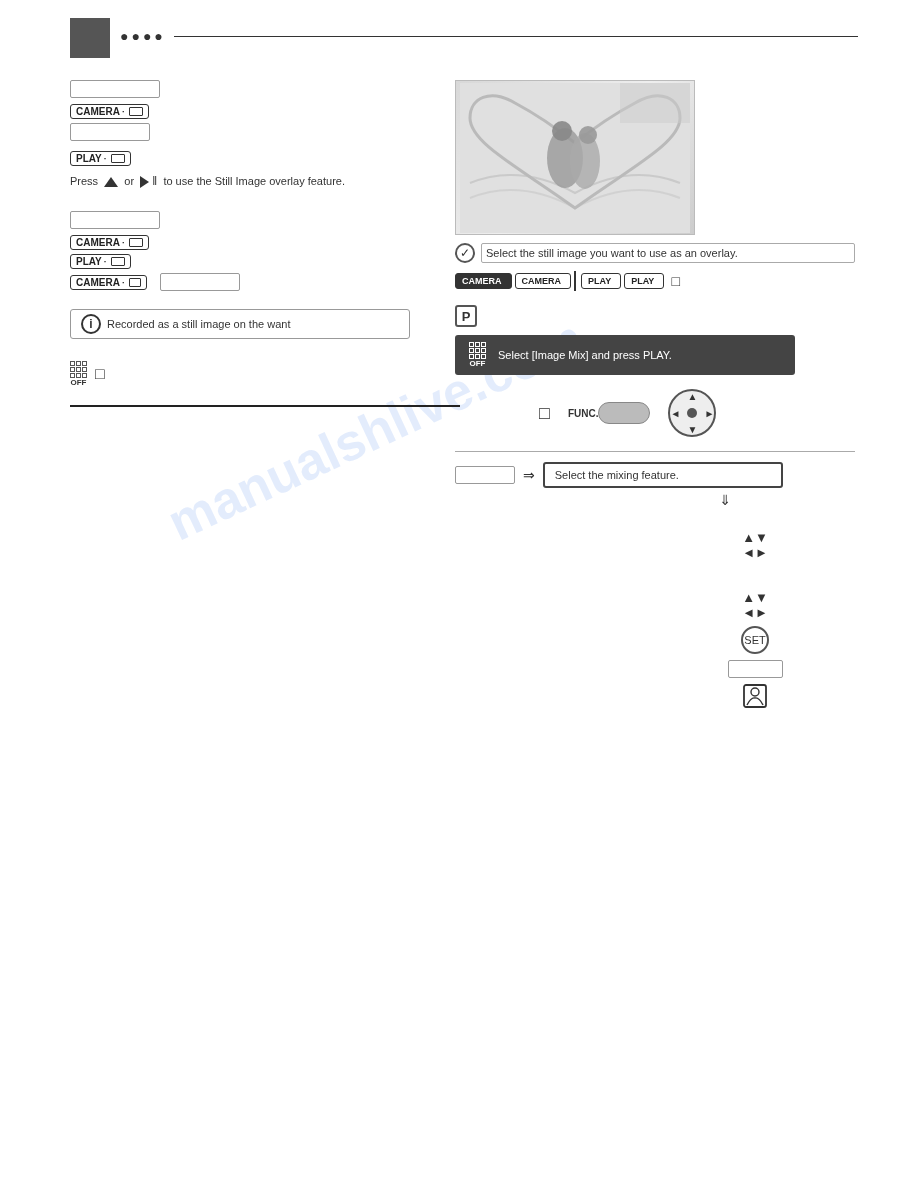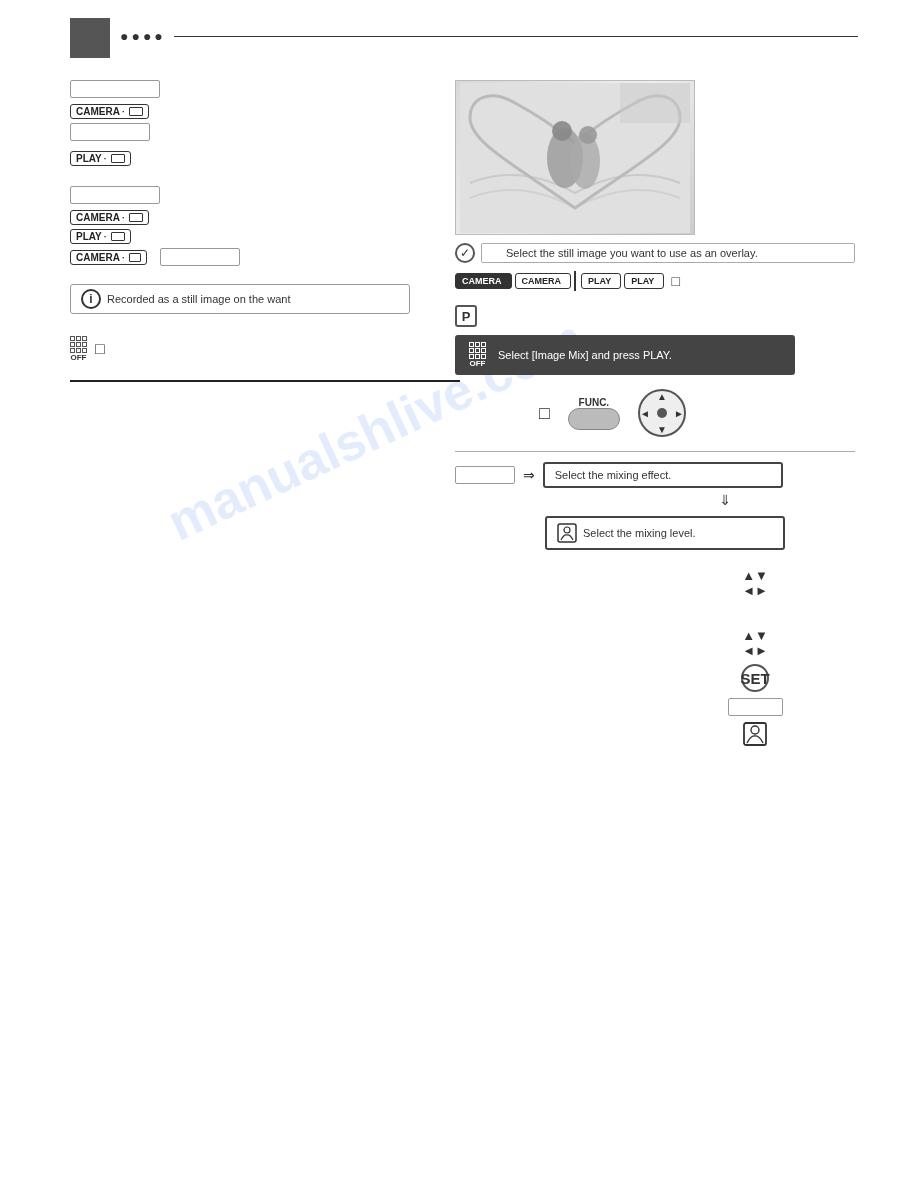--- a/index.html
+++ b/index.html
@@ -238,21 +238,21 @@
     .check-circle {
       width: 20px; height: 20px; border-radius: 50%; border: 2px solid #555;
       display: inline-flex; align-items: center; justify-content: center;
       font-size: 12px; color: #333;
     }
 
     
     .selected-bar {
       display: flex; align-items: flex-end; gap: 6px;
       border: 1.5px solid #aaa; border-radius: 2px;
-      padding: 3px 24px; background: #fff;
+      padding: 3px 4px; background: #fff;
       font-size: 11px; color: #333;
     }
 
     
     .osd-highlight-box {
       border: 2px solid #444; border-radius: 3px;
       padding: 5px 12px;
       background: #444;
       display: flex; align-items: center; gap: 8px;
       width: 340px;
@@ -286,20 +286,28 @@
     </div>
     <div style="margin-bottom:10px;">
       <span class="text-box" style="width:70px;">&nbsp;</span>
     </div>
     <div style="margin-bottom:6px;">
       <span class="badge">
         <span>PLAY</span>
         <span style="font-size:9px; margin-left:2px;">·</span>
         <span class="tape-icon"></span>
       </span>
+    </div>
+    <div class="body-text" style="margin-top:6px;">
+      Press&nbsp;
+      <span class="tri-up"></span>
+      &nbsp;or&nbsp;
+      <span class="play-sym"></span>
+      <span class="pause-sym">‖</span>
+      &nbsp;to use the Still Image overlay feature.
     </div>
   </div>
 
   <div class="section" style="margin-top:20px;">
     <div style="margin-bottom:6px;">
       <span class="text-box" style="width:90px;">&nbsp;</span>
     </div>
     <div style="margin-bottom:4px;">
       <span class="badge">
         <span>CAMERA</span>
@@ -425,21 +433,21 @@
           <div class="osd-cell" style="border-color:#fff;"></div>
         </div>
         <span style="font-size:8px;color:#fff;font-weight:bold;">OFF</span>
       </div>
       <span class="osd-label">Select [Image Mix] and press PLAY.</span>
     </div>
   </div>
 
   <div style="display:flex; align-items:center; gap:18px; margin-top:14px; margin-left:80px;">
     <span class="book-icon" style="font-size:18px;">□</span>
-    <div style="display:flex;flex-direction:column;align-items:center;">
+    <div style="display:flex;align-items:center;">
       <span style="font-size:10px;color:#333;font-weight:bold;">FUNC.</span>
       <div class="func-btn">
         <span></span>
       </div>
     </div>
 
     <div class="nav-pad">
       <div class="nav-pad-circle">
         <div class="nav-center-dot"></div>
       </div>
@@ -449,50 +457,39 @@
       <span class="nav-arrow nav-right">►</span>
     </div>
   </div>
 
   <div class="divider-thin" style="margin-top:14px;"></div>
 
   <div style="display:flex; align-items:center; gap:8px; margin-top:10px;">
     <span class="label-box" style="width:60px;">&nbsp;</span>
     <span class="arrow-right">⇒</span>
     <div class="step-box" style="width:240px;">
-      <span>Select the mixing effect.</span>
+      <span>Select the mixing feature.</span>
     </div>
   </div>
 
   <div style="text-align:center; margin-left:140px;">
     <span class="arrow-down">⇓</span>
   </div>
 
-  <div style="display:flex; align-items:center; margin-left:90px; margin-top:4px;">
-    <div class="step-box" style="width:240px; display:flex; align-items:center; gap:6px;">
-
-      <svg width="20" height="20" viewBox="0 0 20 20">
-        <rect x="1" y="1" width="18" height="18" rx="2" fill="none" stroke="#333" stroke-width="1.5"></rect>
-        <circle cx="10" cy="7" r="3" fill="none" stroke="#333" stroke-width="1.2"></circle>
-        <path d="M4 17 Q 7 11, 10 12 Q 13 11, 16 17" fill="none" stroke="#333" stroke-width="1.2"></path>
-      </svg>
-      <span>Select the mixing level.</span>
-    </div>
-  </div>
 
   <div style="display:flex; flex-direction:column; align-items:center; margin-top:18px; margin-left:200px;">
     <div style="font-size:13px;color:#333;">▲▼</div>
     <div style="font-size:13px;color:#333;">◄►</div>
   </div>
 
   <div style="display:flex; flex-direction:column; align-items:center; margin-top:30px; margin-left:200px;">
     <div style="font-size:13px;color:#333;">▲▼</div>
     <div style="font-size:13px;color:#333;">◄►</div>
 
-    <div style="margin-top:6px;display:flex;align-items:center;justify-content:center;width:28px;height:28px;border-radius:50%;border:2px solid #555;font-size:15px;font-weight:bold;color:#333;">
+    <div style="margin-top:6px;display:flex;align-items:center;justify-content:center;width:28px;height:28px;border-radius:50%;border:2px solid #555;font-size:11px;font-weight:normal;color:#333;">
       <span>SET</span>
     </div>
     <span class="label-box" style="width:55px;margin-top:6px;">&nbsp;</span>
 
     <div style="margin-top:6px;">
       <svg width="24" height="24" viewBox="0 0 24 24">
         <rect x="1" y="1" width="22" height="22" rx="2" fill="none" stroke="#333" stroke-width="1.8"></rect>
         <circle cx="12" cy="8" r="4" fill="none" stroke="#333" stroke-width="1.4"></circle>
         <path d="M4 21 Q 8 13, 12 14 Q 16 13, 20 21" fill="none" stroke="#333" stroke-width="1.4"></path>
       </svg>

